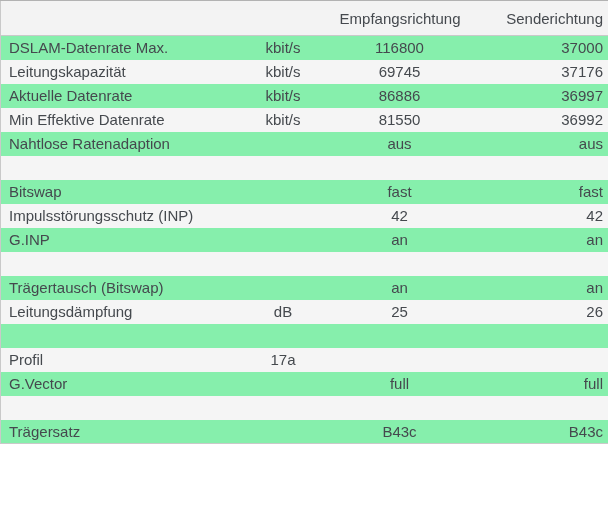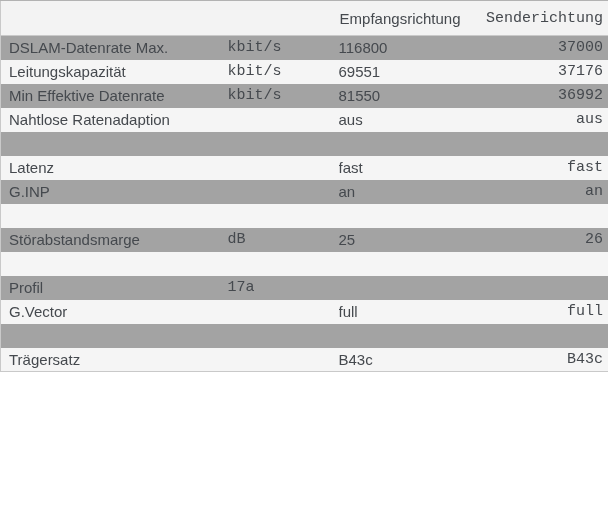--- a/index.html
+++ b/index.html
@@ -36,32 +36,32 @@
     height: 35px;
     border-bottom: 1px solid var(--border);
   }
   thead th {
     font-weight: 400;
     padding: 0;
     white-space: nowrap;
     overflow: hidden;
     vertical-align: middle;
   }
-  tbody tr { height: 24px; background: #a3a3a3; }
+  tbody tr { height: 24px; background: #86efac; }
   tbody tr:nth-child(even) { background: var(--stripe); }
   td {
     padding: 0;
     vertical-align: middle;
     white-space: nowrap;
     overflow: hidden;
   }
   .label { text-align: left; padding-left: 8px; }
-  .unit  { text-align: left; padding-left: 5px; font-family: Liberation Mono, monospace; }
-  .rx    { text-align: left; padding-right: 0; }
-  .tx    { text-align: right; padding-right: 5px; font-family: Liberation Mono, monospace; }
+  .unit  { text-align: center; padding-left: 5px; }
+  .rx    { text-align: center; padding-right: 0; }
+  .tx    { text-align: right; padding-right: 5px; }
   th.rx, th.tx { text-align: right; }
 </style>
 </head>
 <body>
 
 <div class="page">
   <table class="dsl-table">
     <colgroup>
       <col style="width:222px">
       <col style="width:116px">
@@ -79,61 +79,79 @@
     <tbody>
         <tr>
           <td class="label">DSLAM-Datenrate Max.</td>
           <td class="unit">kbit/s</td>
           <td class="rx">116800</td>
           <td class="tx">37000</td>
         </tr>
         <tr>
           <td class="label">Leitungskapazität</td>
           <td class="unit">kbit/s</td>
-          <td class="rx">69551</td>
+          <td class="rx">69745</td>
           <td class="tx">37176</td>
+        </tr>
+        <tr>
+          <td class="label">Aktuelle Datenrate</td>
+          <td class="unit">kbit/s</td>
+          <td class="rx">86886</td>
+          <td class="tx">36997</td>
         </tr>
         <tr>
           <td class="label">Min Effektive Datenrate</td>
           <td class="unit">kbit/s</td>
           <td class="rx">81550</td>
           <td class="tx">36992</td>
         </tr>
         <tr>
           <td class="label">Nahtlose Ratenadaption</td>
           <td class="unit"></td>
           <td class="rx">aus</td>
           <td class="tx">aus</td>
         </tr>
         <tr>
           <td class="label"></td>
           <td class="unit"></td>
           <td class="rx"></td>
           <td class="tx"></td>
         </tr>
         <tr>
-          <td class="label">Latenz</td>
+          <td class="label">Bitswap</td>
           <td class="unit"></td>
           <td class="rx">fast</td>
           <td class="tx">fast</td>
+        </tr>
+        <tr>
+          <td class="label">Impulsstörungsschutz (INP)</td>
+          <td class="unit"></td>
+          <td class="rx">42</td>
+          <td class="tx">42</td>
         </tr>
         <tr>
           <td class="label">G.INP</td>
           <td class="unit"></td>
           <td class="rx">an</td>
           <td class="tx">an</td>
         </tr>
         <tr>
           <td class="label"></td>
           <td class="unit"></td>
           <td class="rx"></td>
           <td class="tx"></td>
         </tr>
         <tr>
-          <td class="label">Störabstandsmarge</td>
+          <td class="label">Trägertausch (Bitswap)</td>
+          <td class="unit"></td>
+          <td class="rx">an</td>
+          <td class="tx">an</td>
+        </tr>
+        <tr>
+          <td class="label">Leitungsdämpfung</td>
           <td class="unit">dB</td>
           <td class="rx">25</td>
           <td class="tx">26</td>
         </tr>
         <tr>
           <td class="label"></td>
           <td class="unit"></td>
           <td class="rx"></td>
           <td class="tx"></td>
         </tr>

